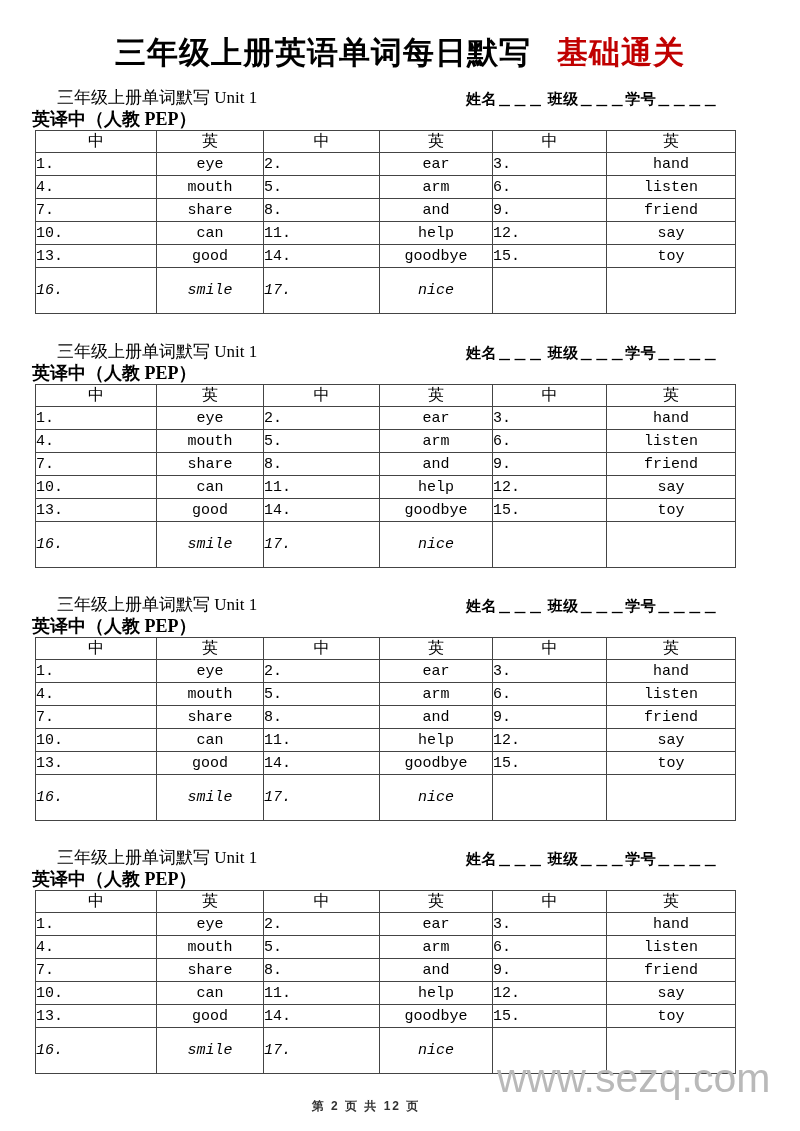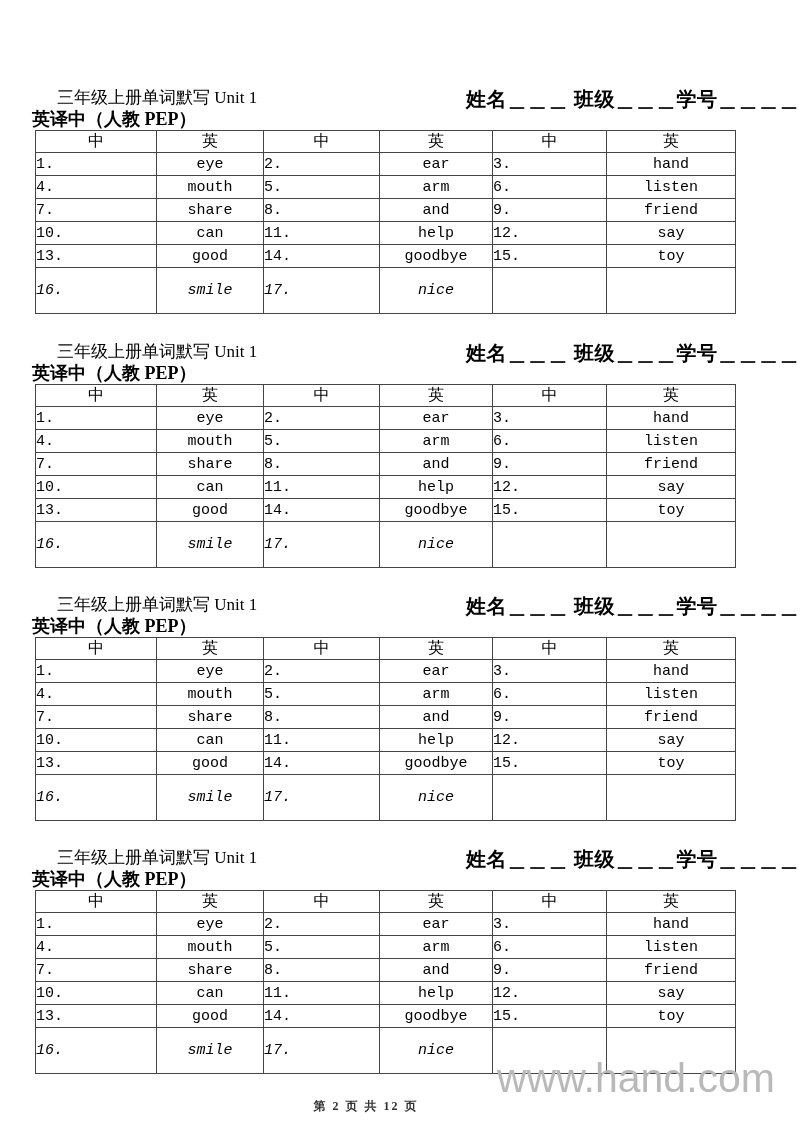--- a/index.html
+++ b/index.html
@@ -56,21 +56,21 @@
     top: 0;
     font-size: 17px;
     line-height: 24px;
     white-space: nowrap;
     font-family: "Liberation Serif", "DejaVu Serif", serif;
   }
   .info-fields {
     position: absolute;
     left: 466px;
     top: 1px;
-    font-size: 20px;
+    font-size: 15px;
     line-height: 24px;
     font-weight: bold;
     white-space: nowrap;
     letter-spacing: 0.5px;
   }
   .sub-title {
     position: absolute;
     left: 32px;
     top: 24px;
     font-size: 18px;
@@ -127,21 +127,21 @@
   .footer {
     position: absolute;
     left: 0;
     top: 1098px;
     width: 732px;
     text-align: center;
     font-size: 12px;
     font-weight: bold;
     letter-spacing: 2px;
     color: #333333;
-    font-family: Liberation Serif, serif;
+    font-family: Liberation Sans, sans-serif;
   }
 
   
   .watermark {
     position: absolute;
     left: 497px;
     top: 1055px;
     font-size: 41px;
     color: #b9b9b9;
     font-family: "Liberation Sans", "DejaVu Sans", sans-serif;
@@ -149,20 +149,23 @@
     white-space: nowrap;
     z-index: 5;
     pointer-events: none;
   }
 </style>
 </head>
 <body>
 
 <div class="page">
 
+  <div class="main-title">
+    <span class="t-black">三年级上册英语单词每日默写</span><span class="t-red">基础通关</span>
+  </div>
 
   <div id="blocks-container">
       <div class="block" style="top: 86px;">
         <div class="block-head">
           <div class="unit-title">三年级上册单词默写 Unit 1</div>
           <div class="info-fields">姓名＿＿＿ 班级＿＿＿学号＿＿＿＿</div>
           <div class="sub-title">英译中（人教 PEP）</div>
         </div>
         <table class="wordtable">
           <colgroup>
@@ -455,15 +458,15 @@
               <td class="col-cn"></td>
               <td class="col-en"></td>
             </tr>
           </tbody>
         </table>
       </div>
     </div>
 
   <div class="footer">第 2 页 共 12 页</div>
 
-  <div class="watermark">www.hand.com</div>
+  <div class="watermark">www.sezq.com</div>
 
 </div>
 
 </body></html>

